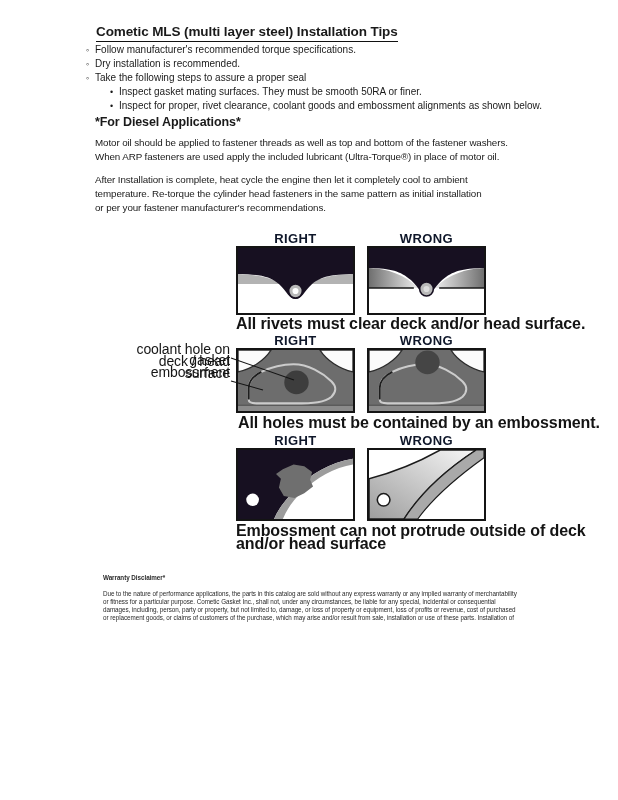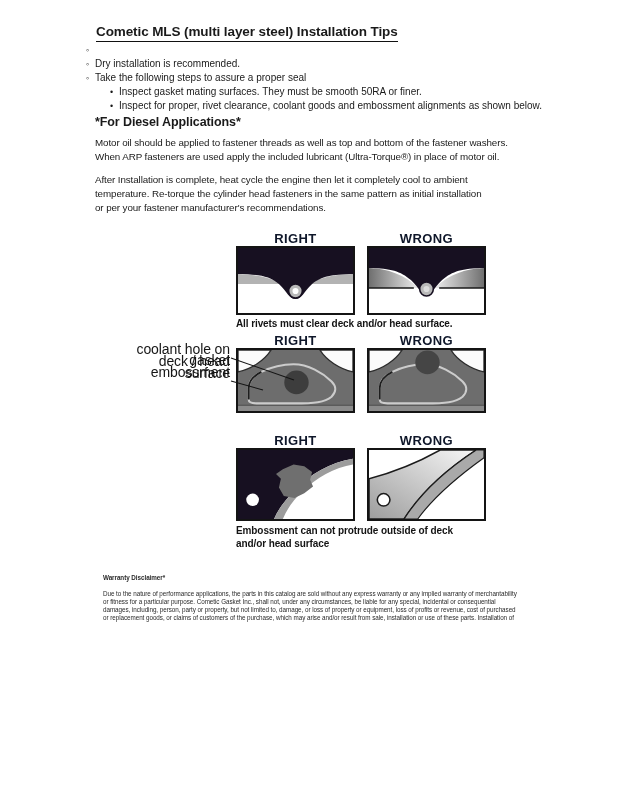--- a/index.html
+++ b/index.html
@@ -25,21 +25,21 @@
   .bullet-row.sub .marker { font-size:9px; }
 
   
   .diesel { width:468px; font-size:9.8px; line-height:14px; letter-spacing:-0.1px; }
   .diesel h2 { font-size:12.5px; font-weight:bold; margin-bottom:7px; letter-spacing:-0.1px; }
   .diesel p { white-space:pre-line; margin-bottom:9px; }
   .diesel p.note { margin-bottom:0; }
 
   
   .rw-label { width:119px; text-align:center; font-size:13px; font-weight:600; letter-spacing:0.4px; color:#0f172a; }
-  .caption { font-size:10px; font-weight:600; letter-spacing:-0.1px; color:#141414; line-height:13px; }
+  .caption { font-size:16px; font-weight:600; letter-spacing:-0.1px; color:#141414; line-height:13px; }
   .side-label { font-size:14px; line-height:12px; text-align:right; color:#161616; letter-spacing:-0.1px; }
 
   
   .dbox { border:2px solid #141414; background:#fff; font-size:0; }
   .dbox svg { display:block; }
 
   
   .legal { width:414px; font-size:6.3px; line-height:8px; color:#2a2a2a; letter-spacing:-0.05px; }
   .legal .lg-head { font-weight:bold; margin-bottom:8px; }
   .legal p { white-space:pre-line; margin-bottom:8px; }
@@ -53,20 +53,21 @@
 
 <div class="page">
 
   <div class="abs" style="top:22px; left:96px;">
     <span class="title">Cometic MLS (multi layer steel) Installation Tips</span>
   </div>
 
   <div class="abs tips" style="top:43px; left:86px;">
     <div class="bullet-row">
       <span class="marker">◦</span>
+      <span>Follow manufacturer's recommended torque specifications.</span>
     </div>
     <div class="bullet-row">
       <span class="marker">◦</span>
       <span>Dry installation is recommended.</span>
     </div>
     <div class="bullet-row">
       <span class="marker">◦</span>
       <span>Take the following steps to assure a proper seal</span>
     </div>
     <div class="bullet-row sub">
@@ -148,20 +149,21 @@
       <rect width="118" height="64" fill="#6d6d6d"></rect>
       <path d="M0,0 H34 C27,11 14,20 0,23 Z" fill="#fbfbfb" stroke="#2b2b2b" stroke-width="1.4"></path>
       <path d="M118,0 H84 C91,11 104,20 118,23 Z" fill="#fbfbfb" stroke="#2b2b2b" stroke-width="1.4"></path>
       <rect x="0" y="58" width="118" height="6" fill="#8b8b8b"></rect>
       <path d="M0,58 H118" stroke="#4e4e4e" stroke-width="1.2"></path>
       <path d="M11,52 L11,40 C11,32 16,27 24,23 C36,17 46,15 57,15 C72,15 87,24 96,33 C101,38 101,44 96,49 C89,55 78,56 58,56 L19,56 C13,56 11,55 11,52 Z" fill="none" stroke="#cccccc" stroke-width="2.2"></path>
       <path d="M11,52 L11,40 C11,32 16,27 24,23" fill="none" stroke="#1e1e1e" stroke-width="2"></path>
       <circle cx="60" cy="13" r="12.5" fill="#454545"></circle>
     </svg>
   </div>
+  <div class="abs caption" style="top:416px; left:238px;">All holes must be contained by an embossment.</div>
 
   <svg class="abs overlay" style="top:0; left:0;" width="618" height="800">
     <line x1="231" y1="358" x2="294" y2="380" stroke="#141414" stroke-width="1.1"></line>
     <line x1="231" y1="381" x2="263" y2="390" stroke="#141414" stroke-width="1.1"></line>
   </svg>
 
   <div class="abs rw-label" style="top:433px; left:236px;">RIGHT</div>
   <div class="abs rw-label" style="top:433px; left:367px;">WRONG</div>
 
   <div class="abs dbox" style="top:448px; left:236px;">

